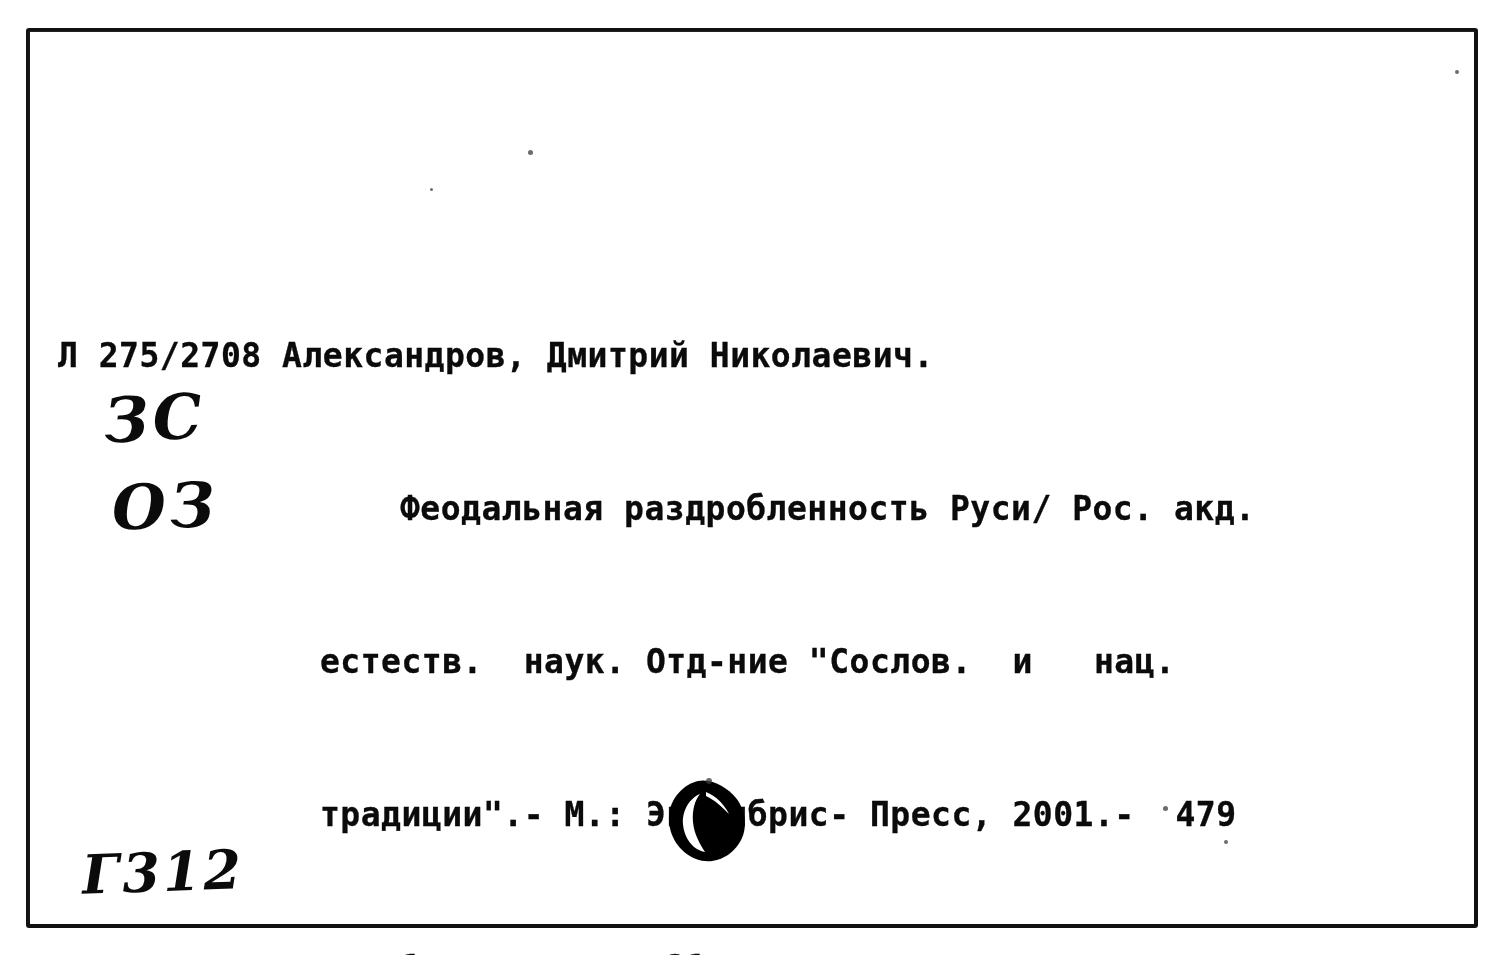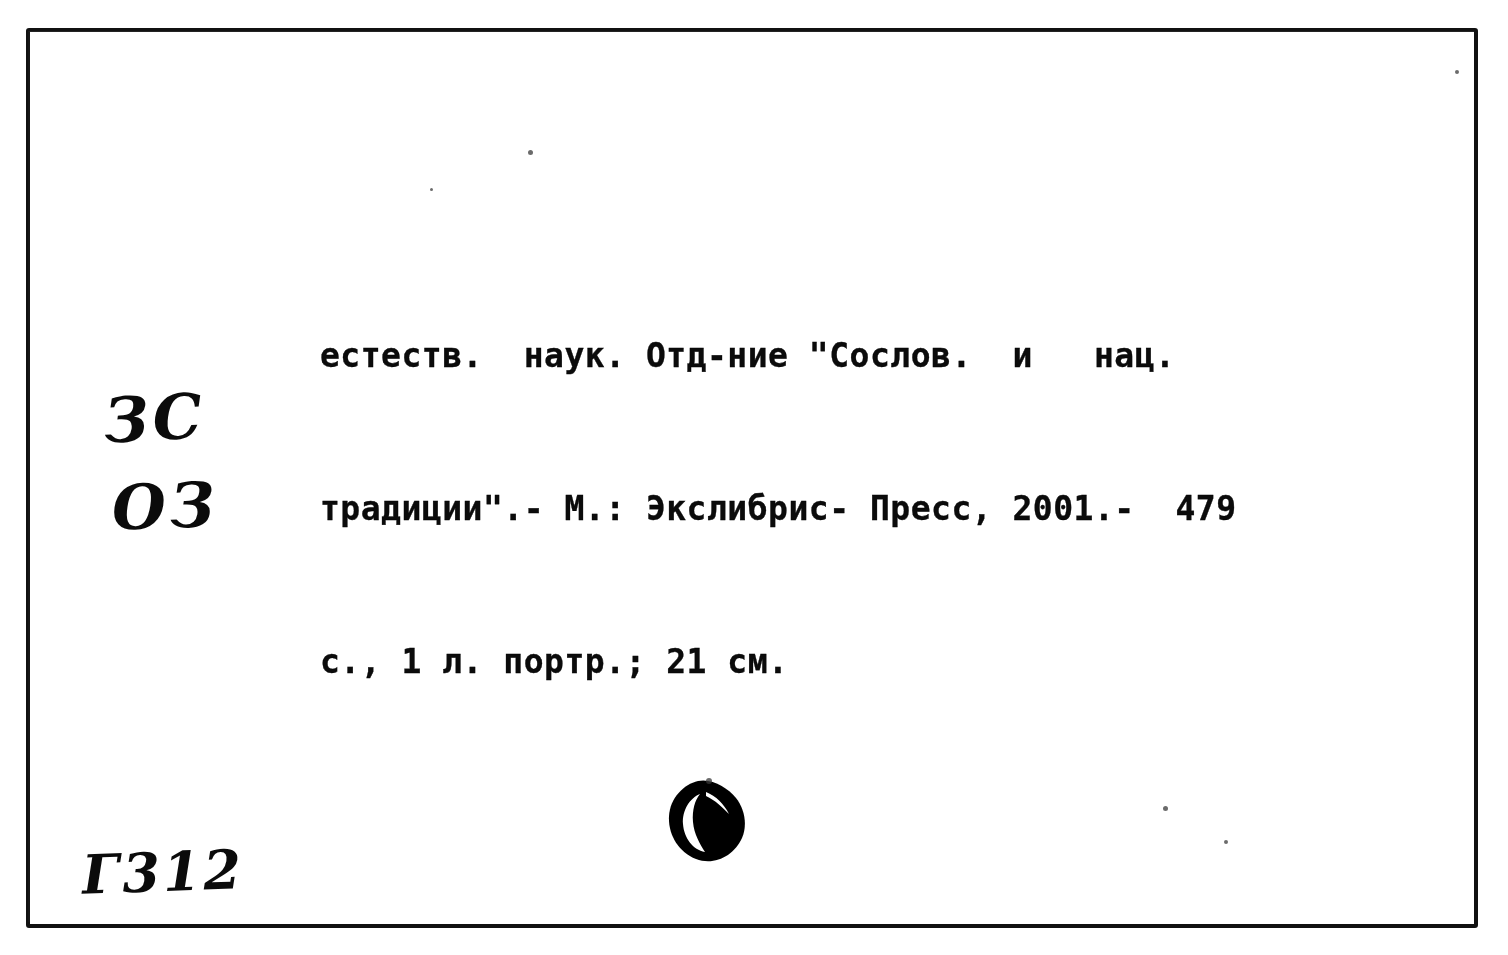--- a/index.html
+++ b/index.html
@@ -118,20 +118,22 @@
   }
 </style>
 </head>
 <body>
 
 <div id="card">
 
   <div id="card-border"></div>
 
   <div id="typed-block">
+    <span class="tline callno">Л 275/2708 Александров, Дмитрий Николаевич.</span>
+    <span class="tline indent-1">Феодальная раздробленность Руси/ Рос. акд.</span>
     <span class="tline indent-body">естеств.  наук. Отд-ние "Сослов.  и   нац.</span>
     <span class="tline indent-body">традиции".- М.: Экслибрис- Пресс, 2001.-  479</span>
     <span class="tline indent-body">с., 1 л. портр.; 21 см.</span>
     
     
     
     
     
   </div>
 

